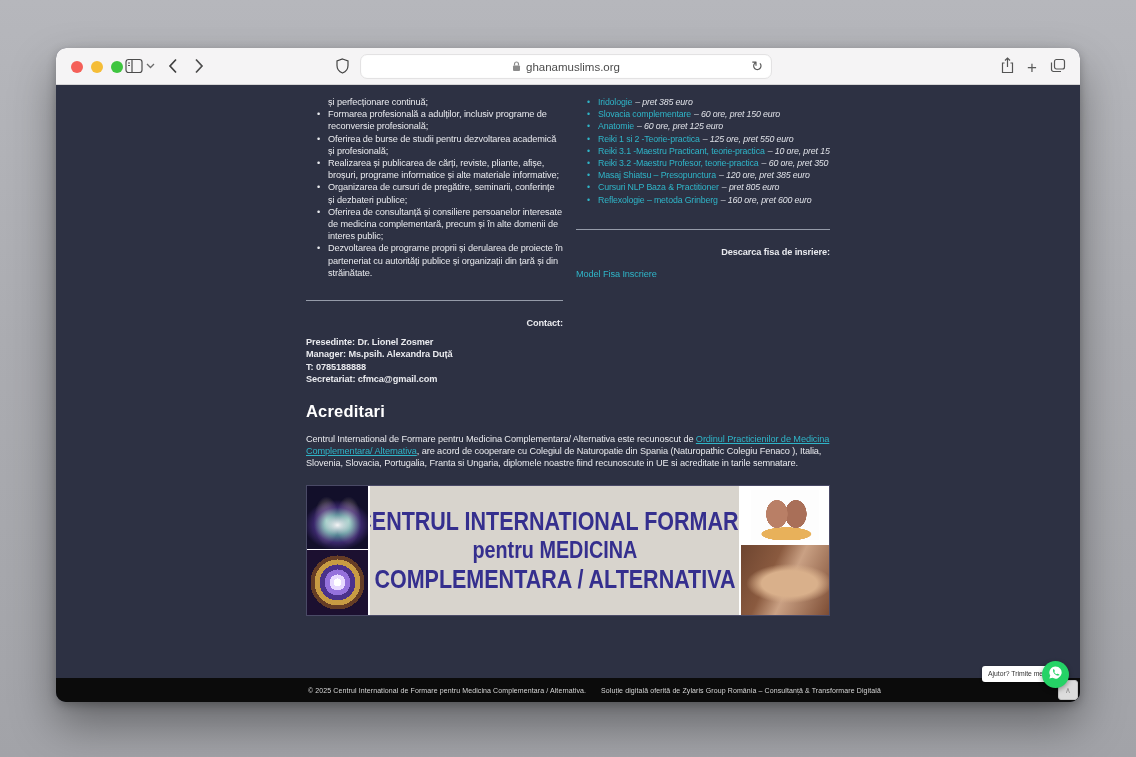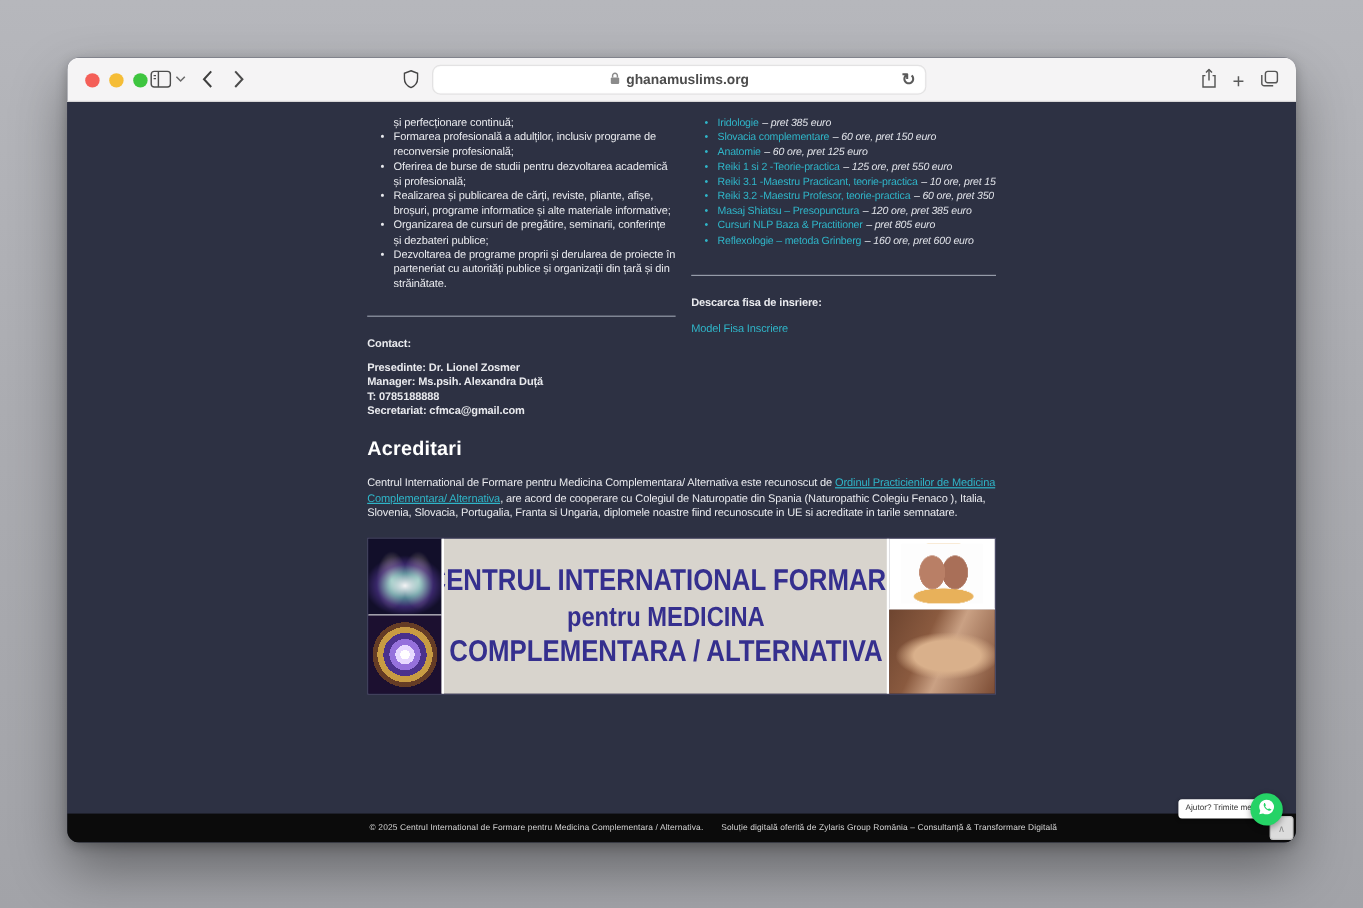--- a/index.html
+++ b/index.html
@@ -27,21 +27,20 @@
   .sidebar-ic{left:69px; top:10px;}
   .sb-chev{left:90px; top:15px;}
   .nav-back{left:112px; top:10px;}
   .nav-fwd{left:138px; top:10px;}
   .shield-ic{left:280px; top:10px;}
   .urlbar {
     position:absolute; left:304px; top:6px; width:412px; height:25px;
     background:#ffffff; border:1px solid #e3e2e3; border-radius:7px;
     display:flex; align-items:center; justify-content:center; gap:5px;
     box-shadow:inset 0 0 1px rgba(0,0,0,.08);
-    font-weight:bold;
   }
   .url-text { font-size:11.5px; color:#4c4c4c; }
   .reload { position:absolute; right:8px; top:3px; font-size:14px; color:#5a5a5a; }
   .right-icons { position:absolute; right:14px; top:9px; display:flex; gap:13px; align-items:center; }
   .plus-ic { font-size:17px; color:#5a5a5a; line-height:18px; }
 
   
   .content { flex:1; position:relative; background:#2d3143; color:#e9eaee; overflow:hidden; padding-top:11px; }
   .container { width:524px; margin:0 auto; }
   .cols { display:flex; gap:13px; }
@@ -55,21 +54,21 @@
   .blist li::before { content:"•"; position:absolute; left:2px; top:0; }
   .courses li { white-space:nowrap; overflow:hidden; font-size:8.8px; letter-spacing:-.15px; }
   .courses li::before { color:#2fb5c8; }
   .course-link { color:#2fb5c8; text-decoration:none; cursor:pointer; }
   .course-suffix { color:#dfe1e7; font-style:italic; margin-left:3px; }
 
   .divider { border:none; border-top:1px solid #959ba9; margin:0; }
   .div-left { margin-top:21px; width:257px; }
   .div-right { margin-top:23px; width:254px; }
 
-  .mini-heading { font-weight:bold; font-size:9.2px; margin-top:16px; }
+  .mini-heading { font-weight:bold; font-size:9.2px; margin-top:16px;text-align:right; }
   .dl-link { display:inline-block; margin-top:10px; color:#2fb5c8; font-size:9.2px; text-decoration:none; cursor:pointer; }
 
   .contact-block { margin-top:16px; }
   .contact-lines { margin-top:7px;font-weight:bold; }
 
   .acc-title { font-size:16.5px; font-weight:bold; color:#ffffff; margin:17px 0 12px 0; letter-spacing:.2px; }
   .acc-par { font-size:9.2px; line-height:12.2px; letter-spacing:-.1px; }
   .acc-link { color:#2fb5c8; text-decoration:underline; cursor:pointer; }
 
   
@@ -214,20 +213,21 @@
     <div class="container">
       <div class="cols">
 
         <div class="col-left body-txt">
           <div class="intro-line">și perfecționare continuă;</div>
           <ul class="blist">
             <li>Formarea profesională a adulților, inclusiv programe de reconversie profesională;</li>
             <li>Oferirea de burse de studii pentru dezvoltarea academică și profesională;</li>
             <li>Realizarea și publicarea de cărți, reviste, pliante, afișe, broșuri, programe informatice și alte materiale informative;</li>
             <li>Organizarea de cursuri de pregătire, seminarii, conferințe și dezbateri publice;</li>
+            <li>Oferirea de consultanță și consiliere persoanelor interesate de medicina complementară, precum și în alte domenii de interes public;</li>
             <li>Dezvoltarea de programe proprii și derularea de proiecte în parteneriat cu autorități publice și organizații din țară și din străinătate.</li>
           </ul>
           <hr class="divider div-left">
           <div class="contact-block">
             <div class="mini-heading" style="margin-top:0">Contact:</div>
             <div class="contact-lines">
               <div>Presedinte: Dr. Lionel Zosmer</div>
               <div>Manager: Ms.psih. Alexandra Duță</div>
               <div>T: 0785188888</div>
               <div>Secretariat: cfmca@gmail.com</div>

